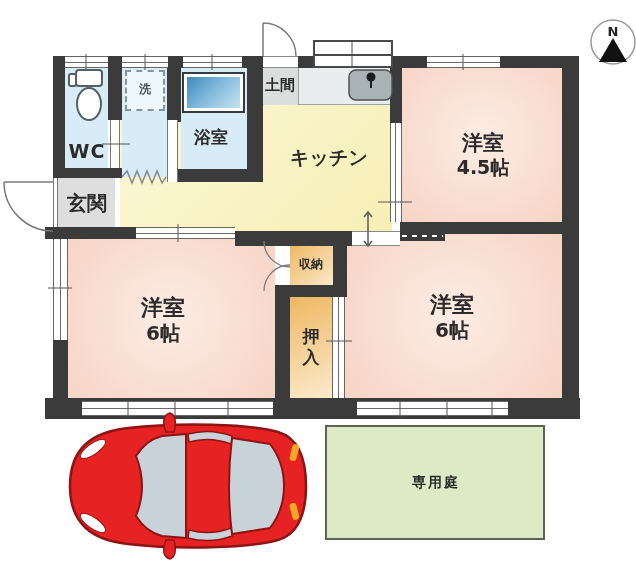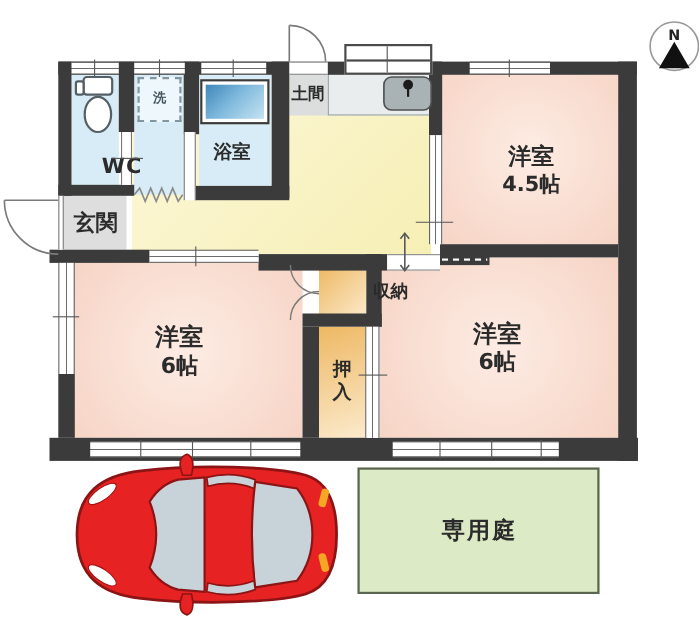--- a/index.html
+++ b/index.html
@@ -93,40 +93,41 @@
   <div class="vdoor" style="left:53px;top:178px;width:5px;height:49px;"></div>
   <div class="kwin" style="left:313px;top:40px;width:80px;height:28px;">
     <div class="mid"></div>
   </div>
 
   <div class="bathtub" style="left:182px;top:72px;width:63px;height:41px;">
       <div class="water"></div>
     </div>
   <div class="laundrybox" style="left:125px;top:70px;width:40px;height:41px;"></div>
 
-  <div class="label" style="left:87px;top:152px;font-size:19px;letter-spacing:1px;margin-left:24px;">WC</div>
+  <div class="label" style="left:87px;top:152px;font-size:19px;letter-spacing:1px;">WC</div>
   <div class="label" style="left:145px;top:90px;font-size:12px;color:#44555c;">洗</div>
   <div class="label" style="left:211px;top:138px;font-size:17px;font-family:Liberation Serif, serif;">浴室</div>
   <div class="label" style="left:280px;top:86px;font-size:15px;">土間</div>
+  <div class="label" style="left:329px;top:158px;font-size:19px;">キッチン</div>
   <div class="label" style="left:87px;top:203px;font-size:20px;">玄関</div>
   <div class="label" style="left:483px;top:155px;font-size:21px;">
     <span>洋室</span><br>
     <span style="font-size:19px;">4.5帖</span>
   </div>
   <div class="label" style="left:163px;top:320px;font-size:22px;">
     <span>洋室</span><br>
     <span style="font-size:20px;">6帖</span>
   </div>
   <div class="label" style="left:452px;top:317px;font-size:22px;">
     <span>洋室</span><br>
     <span style="font-size:20px;">6帖</span>
   </div>
-  <div class="label" style="left:311px;top:265px;font-size:16px;margin-left:44px;">収納</div>
+  <div class="label" style="left:311px;top:265px;font-size:12px;">収納</div>
   <div class="label" style="left:311px;top:347px;font-size:17px;width:19px;white-space:normal;word-break:break-all;line-height:1.25;">押入</div>
-  <div class="label" style="left:436px;top:482px;font-size:21px;letter-spacing:2px;">専用庭</div>
+  <div class="label" style="left:436px;top:482px;font-size:14px;letter-spacing:2px;">専用庭</div>
 
   <svg class="overlay" width="636" height="564" viewBox="0 0 636 564">
 
     <g stroke="#7a7a7a" stroke-width="1.5" fill="none">
       <path d="M 4 182 A 49 49 0 0 0 53 231"></path>
       <line x1="4" y1="182" x2="53" y2="182"></line>
     </g>
 
     <g stroke="#7a7a7a" stroke-width="1.5" fill="none">
       <path d="M 263 23 A 33 33 0 0 1 296 56"></path>

